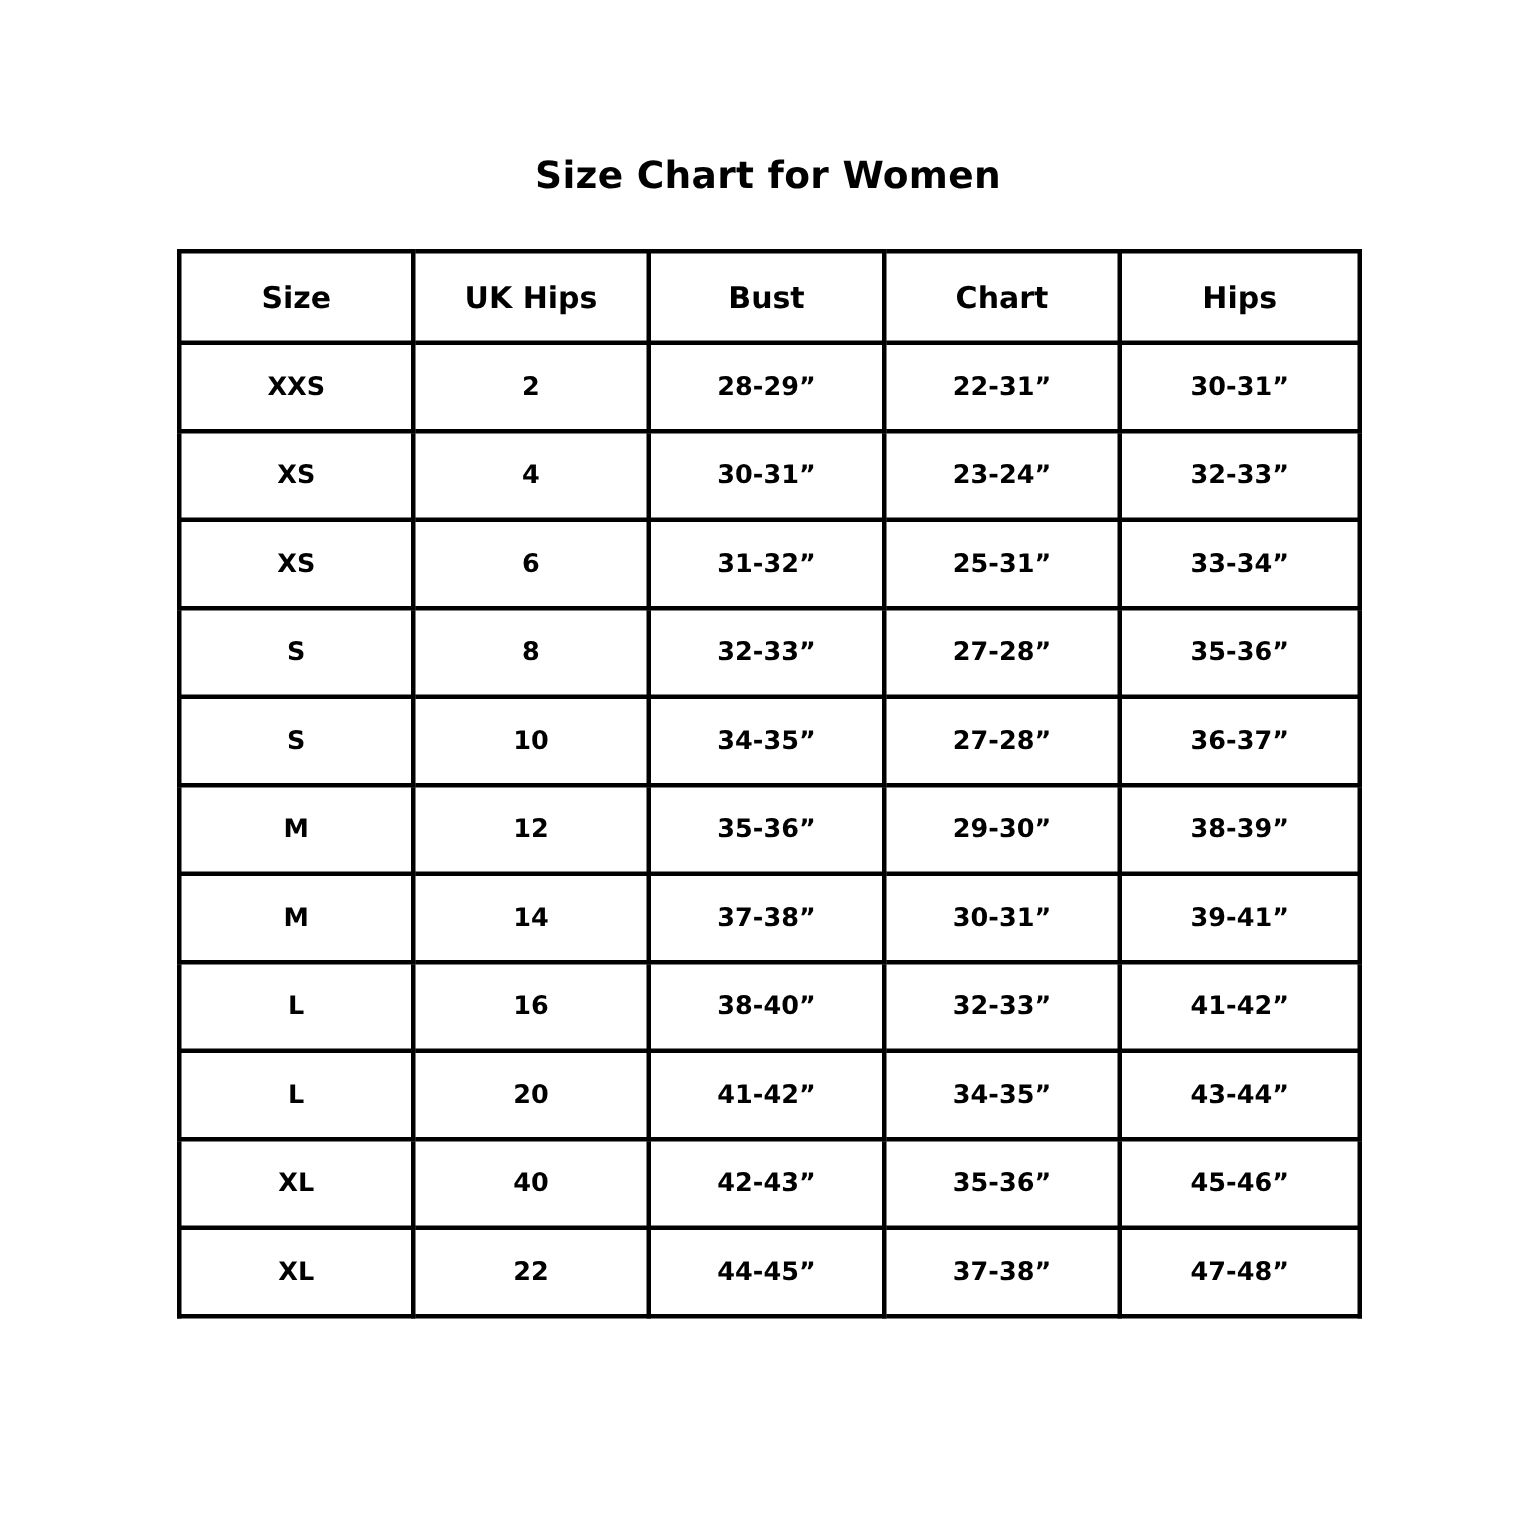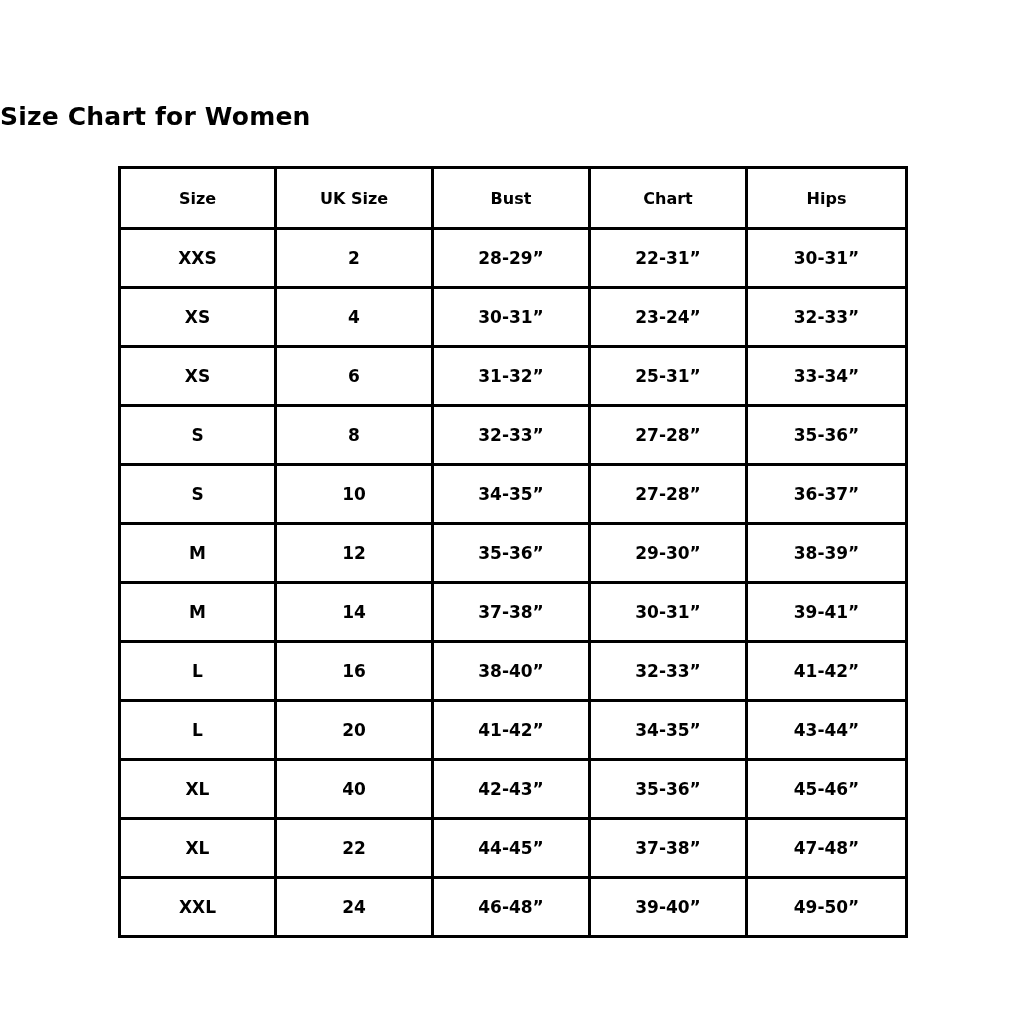--- a/index.html
+++ b/index.html
@@ -18,20 +18,21 @@
     width: 1024px;
     height: 1024px;
     position: relative;
     box-sizing: border-box;
   }
   .title {
     position: absolute;
     top: 102px;
     left: 0;
     width: 1024px;
+    text-align: center;
     font-size: 25px;
     font-weight: bold;
     letter-spacing: 0.2px;
   }
   .table-wrap {
     position: absolute;
     top: 166px;
     left: 118px;
     width: 787px;
   }
@@ -44,21 +45,21 @@
   table.size-chart td {
     border: 3px solid #000000;
     text-align: center;
     vertical-align: middle;
     font-weight: bold;
     font-size: 17px;
     height: 56px;
     padding: 0;
   }
   table.size-chart th {
-    font-size: 16px;
+    font-size: 20px;
     height: 58px;
   }
   col.c0 { width: 156px; }
   col.c1 { width: 157px; }
   col.c2 { width: 157px; }
   col.c3 { width: 157px; }
   col.c4 { width: 160px; }
 </style>
 </head>
 <body>
@@ -72,21 +73,21 @@
       <colgroup>
         <col class="c0">
           <col class="c1">
           <col class="c2">
           <col class="c3">
           <col class="c4">
       </colgroup>
       <thead>
         <tr>
           <th>Size</th>
-          <th>UK Size</th>
+          <th>UK Hips</th>
           <th>Bust</th>
           <th>Chart</th>
           <th>Hips</th>
         </tr>
       </thead>
       <tbody>
         <tr>
           <td>XXS</td>
           <td>2</td>
           <td>28-29”</td>
@@ -156,24 +157,17 @@
           <td>35-36”</td>
           <td>45-46”</td>
         </tr>
         <tr>
           <td>XL</td>
           <td>22</td>
           <td>44-45”</td>
           <td>37-38”</td>
           <td>47-48”</td>
         </tr>
-        <tr>
-          <td>XXL</td>
-          <td>24</td>
-          <td>46-48”</td>
-          <td>39-40”</td>
-          <td>49-50”</td>
-        </tr>
       </tbody>
     </table>
   </div>
 
 </div>
 
 </body></html>

